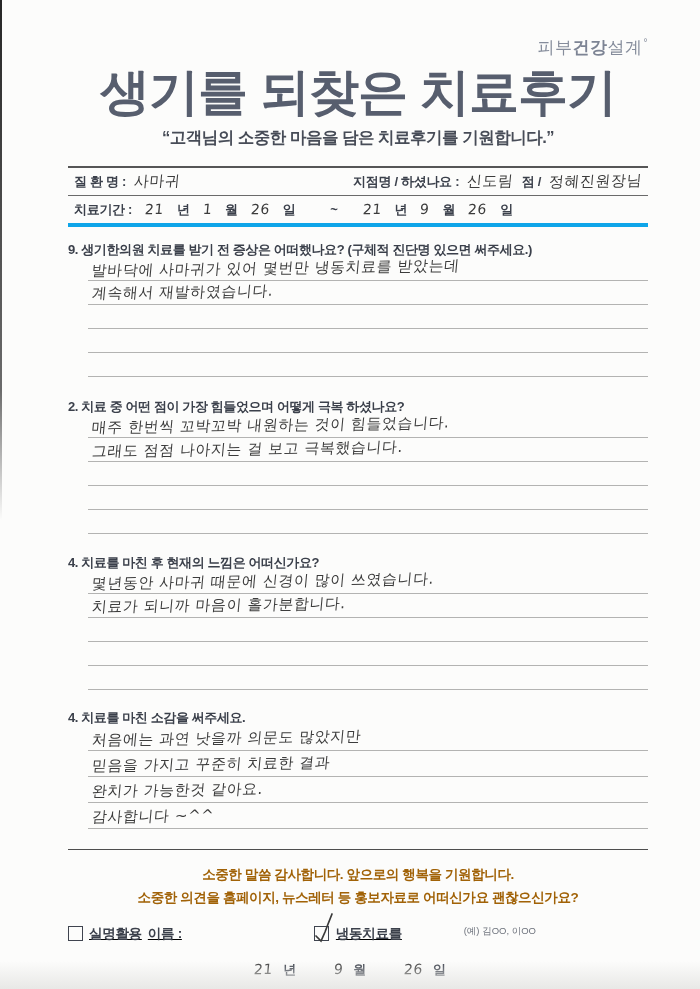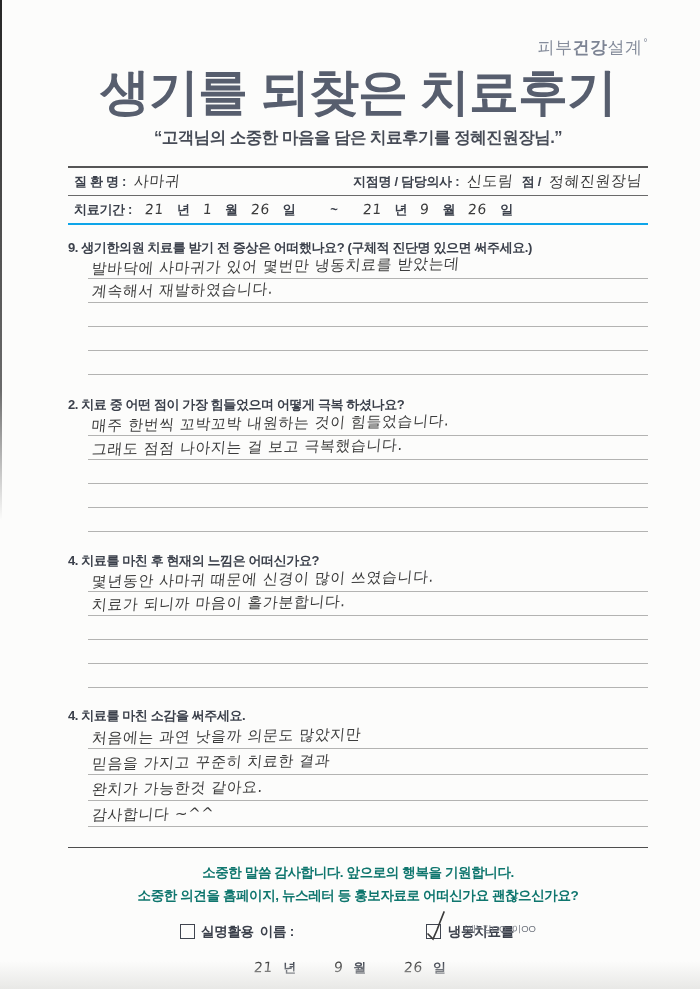--- a/index.html
+++ b/index.html
@@ -31,21 +31,21 @@
     margin:12px 0 0 0;text-align:center;
     font-size:50px;line-height:44px;font-weight:bold;
     color:#575e6e;letter-spacing:-1px;
   }
   .subtitle{
     margin-top:13px;text-align:center;
     font-size:16.5px;font-weight:bold;color:#474c57;letter-spacing:-.5px;
   }
 
   
-  .info-table{margin-top:17px;border-top:2px solid #565656;border-bottom:2px solid #0ea5e9;}
+  .info-table{margin-top:17px;border-top:2px solid #565656;border-bottom:4px solid #0ea5e9;}
   .info-row{height:27px;display:flex;align-items:center;padding:0 6px;}
   .info-row.row1{border-bottom:1.5px solid #6a6a6a;justify-content:space-between;}
   .flabel{font-size:13px;font-weight:bold;color:#3b404b;letter-spacing:-.3px;white-space:nowrap;}
   .cell-left,.cell-right{display:flex;align-items:baseline;gap:8px;}
   .period-row{display:flex;align-items:baseline;gap:13px;text-align:right;}
 
   
   .hand{
     display:inline-block;
     font-family:"DejaVu Sans",sans-serif;
@@ -64,23 +64,23 @@
     display:flex;align-items:flex-end;padding:0 0 2px 4px;
   }
   .q4 .line{height:23px;}
   .q1{margin-top:14px;}
   .q2{margin-top:21px;}
   .q3{margin-top:20px;}
   .q4{margin-top:19px;}
 
   
   .consent{margin-top:20px;border-top:1.5px solid #4e4e4e;padding-top:16px;position:relative;}
-  .thanks1,.thanks2{text-align:center;font-size:13.5px;font-weight:bold;color:#0f766e;letter-spacing:-.4px;}
+  .thanks1,.thanks2{text-align:center;font-size:13.5px;font-weight:bold;color:#a16207;letter-spacing:-.4px;}
   .thanks2{margin-top:5px;}
-  .check-row{margin-top:18px;display:flex;align-items:center;margin-left:112px;height:17px;}
+  .check-row{margin-top:18px;display:flex;align-items:center;height:17px;text-decoration:underline;}
   .checkbox{
     width:13px;height:13px;border:1.6px solid #3f444f;display:inline-block;
     position:relative;flex:0 0 auto;
   }
   .checkbox .tick{position:absolute;left:-2px;top:-15px;overflow:visible;}
   .check-row .flabel{margin-left:6px;font-size:13.5px;}
   .name-label{margin-left:14px;font-size:12px;}
   .anon-group{margin-left:132px;display:flex;align-items:center;}
   .example{
     position:absolute;right:112px;top:75px;
@@ -97,30 +97,30 @@
 
 <div class="page">
   <div class="scan-edge-left"></div>
   <div class="content">
 
     <div class="logo-row">
       <span class="logo"><span>피부</span><span class="bold">건강</span><span>설계</span><span class="deg">°</span></span>
     </div>
 
     <h1 class="title">생기를 되찾은 치료후기</h1>
-    <div class="subtitle">“고객님의 소중한 마음을 담은 치료후기를 정혜진원장님.”</div>
+    <div class="subtitle">“고객님의 소중한 마음을 담은 치료후기를 기원합니다.”</div>
 
     <div class="info-table">
       <div class="info-row row1">
         <div class="cell-left">
           <span class="flabel">질 환 명 :</span>
           <span class="hand">사마귀</span>
         </div>
         <div class="cell-right">
-          <span class="flabel">지점명 / 담당의사 :</span>
+          <span class="flabel">지점명 / 하셨나요 :</span>
           <span class="hand">신도림</span>
           <span class="flabel">점 /</span>
           <span class="hand">정혜진원장님</span>
         </div>
       </div>
       <div class="info-row">
         <div class="period-row">
           <span class="flabel">치료기간 :</span>
           <span class="hand num">21</span>
           <span class="flabel">년</span>

